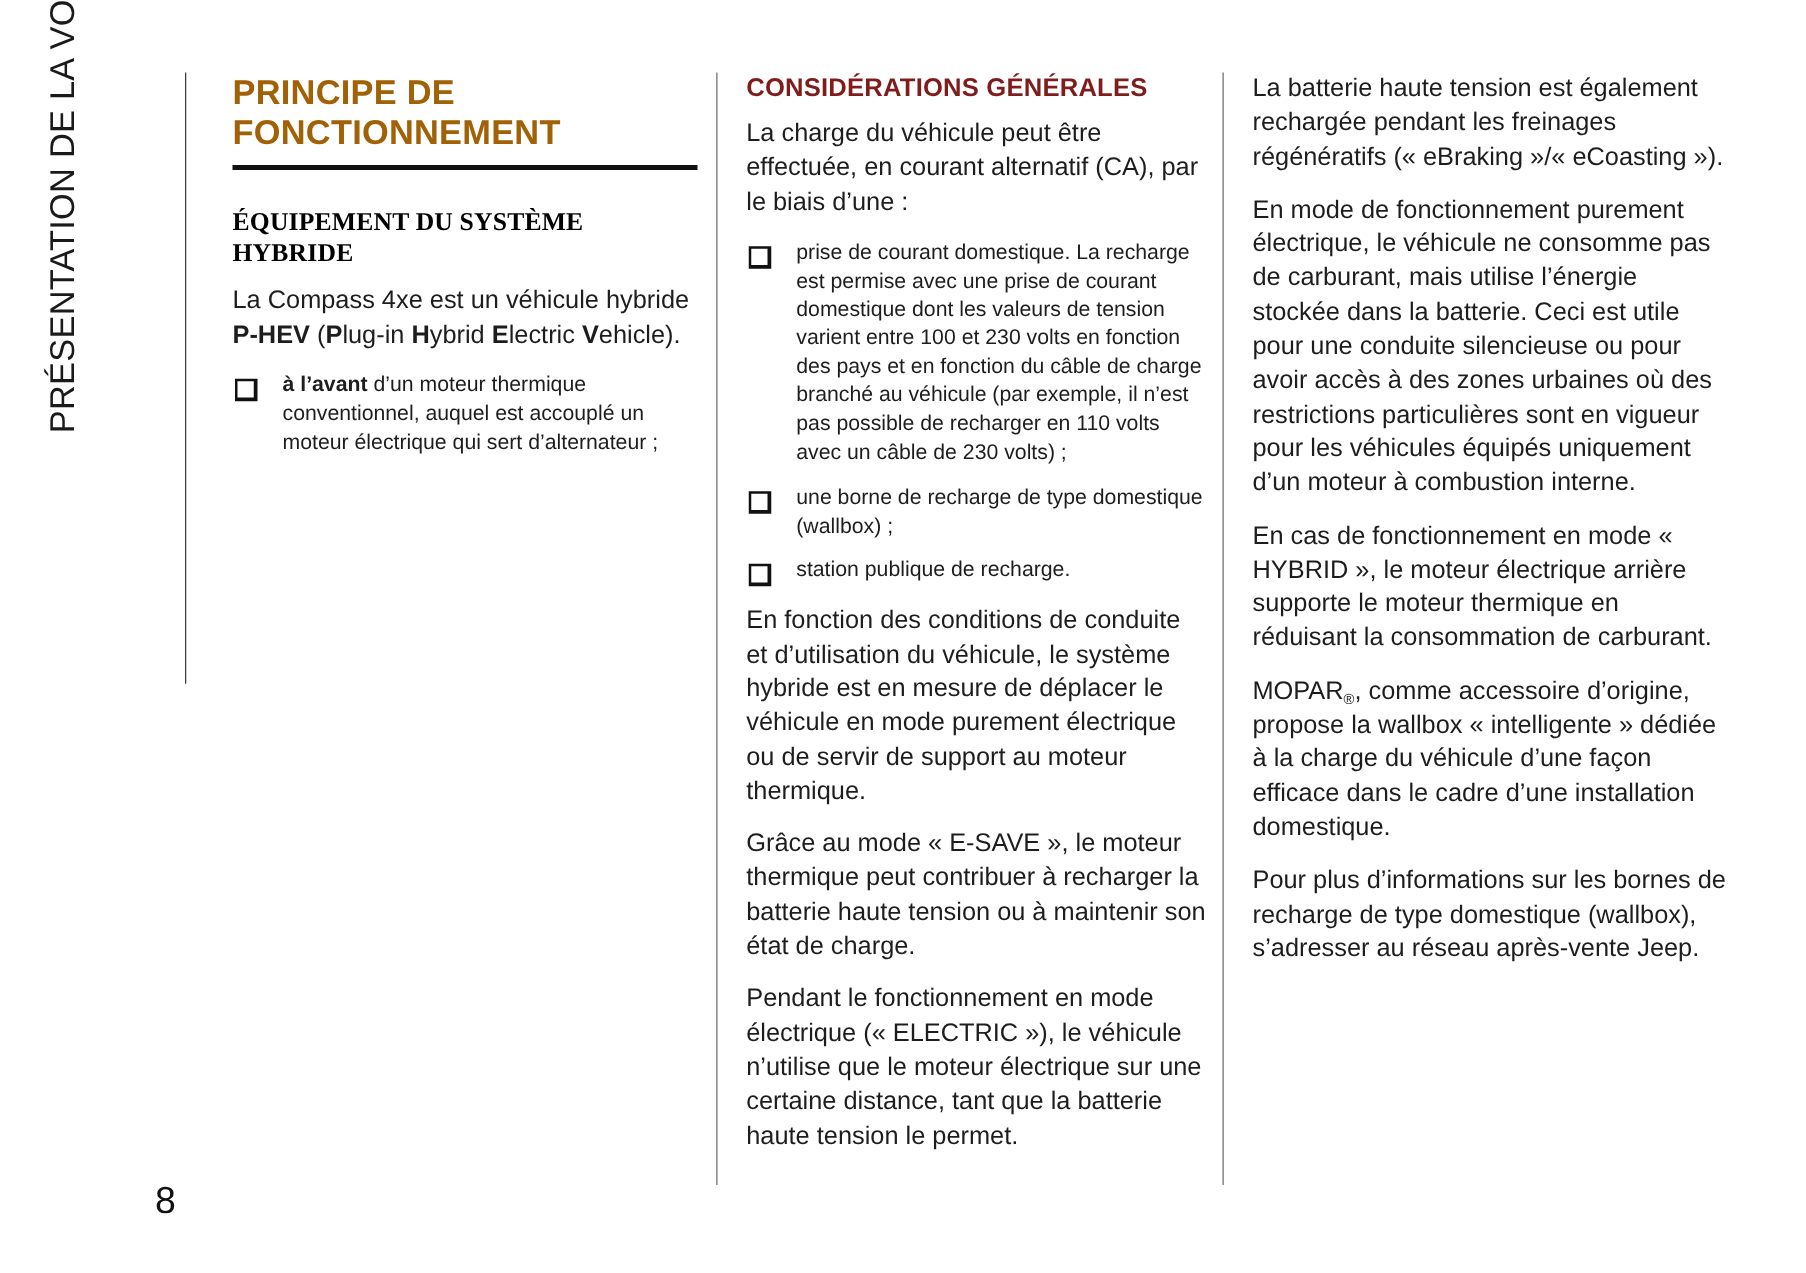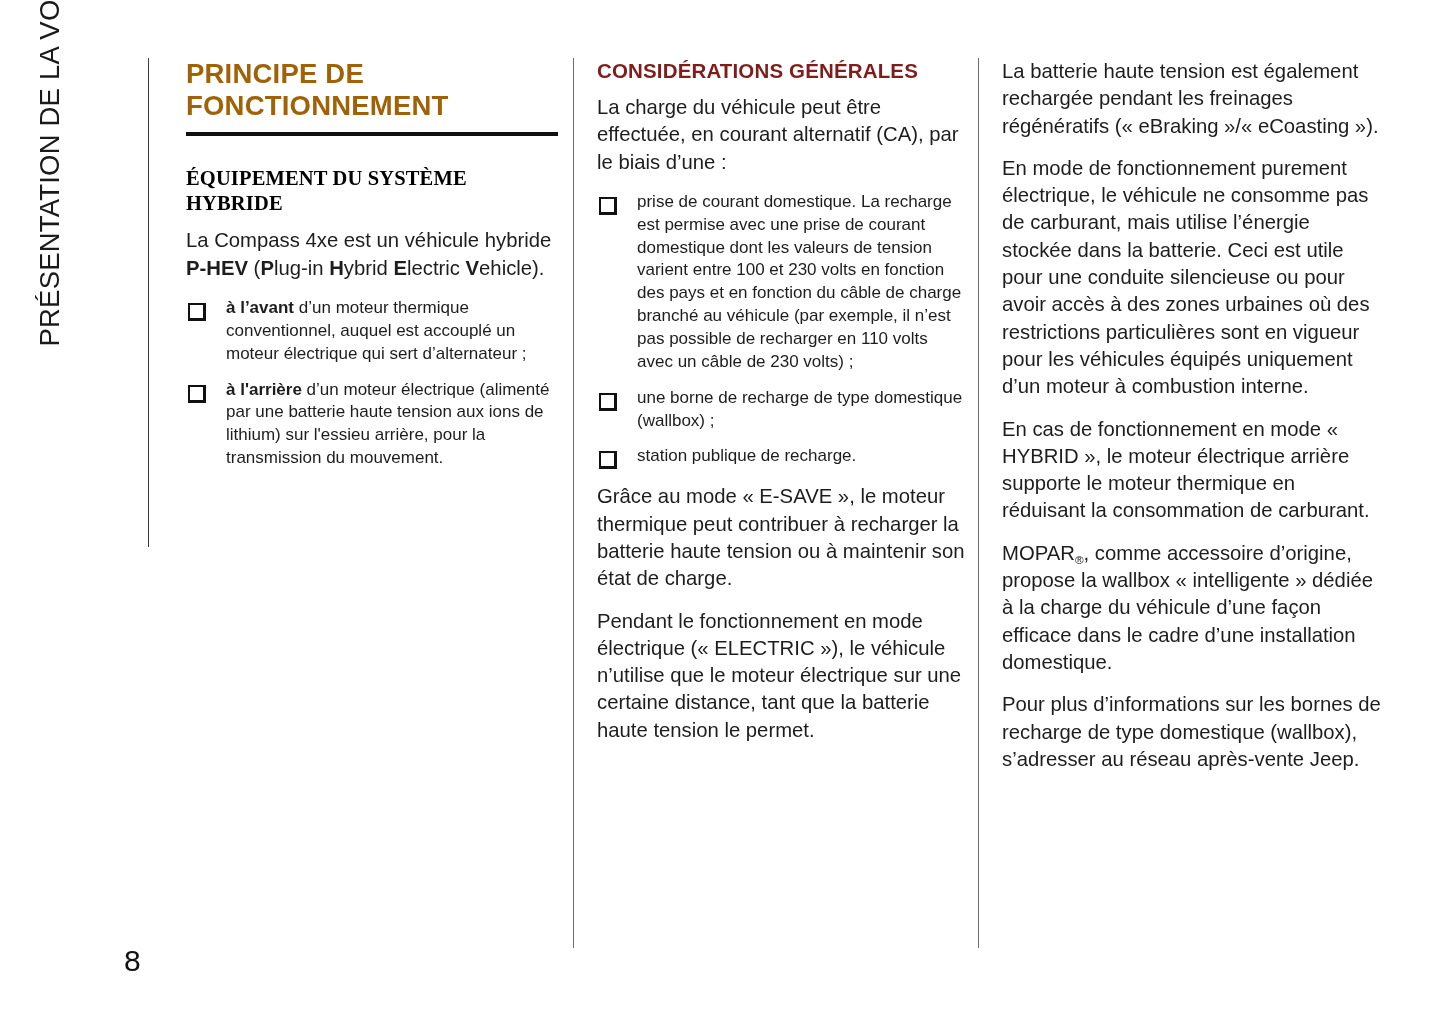--- a/index.html
+++ b/index.html
@@ -187,24 +187,20 @@
     <p class="body">
       <span>La Compass 4xe est un véhicule hybride </span><b>P-HEV</b><span> (</span><b>P</b><span>lug-in </span><b>H</b><span>ybrid </span><b>E</b><span>lectric </span><b>V</b><span>ehicle).</span>
     </p>
 
 
     <ul class="bullets">
       <li>
         <span class="sq"></span>
         <b>à l’avant</b><span> d’un moteur thermique conventionnel, auquel est accouplé un moteur électrique qui sert d’alternateur ;</span>
       </li>
-      <li>
-        <span class="sq"></span>
-        <b>à l'arrière</b><span> d’un moteur électrique (alimenté par une batterie haute tension aux ions de lithium) sur l'essieu arrière, pour la transmission du mouvement.</span>
-      </li>
     </ul>
 
   </div>
 
   <div class="col col-2">
 
     <h2 class="heading-plain">CONSIDÉRATIONS GÉNÉRALES</h2>
 
     <p class="body">La charge du véhicule peut être effectuée, en courant alternatif (CA), par le biais d’une :</p>
 
@@ -216,20 +212,21 @@
       <li>
         <span class="sq"></span>
         <span>une borne de recharge de type domestique (wallbox) ;</span>
       </li>
       <li>
         <span class="sq"></span>
         <span>station publique de recharge.</span>
       </li>
     </ul>
 
+    <p class="body">En fonction des conditions de conduite et d’utilisation du véhicule, le système hybride est en mesure de déplacer le véhicule en mode purement électrique ou de servir de support au moteur thermique.</p>
 
     <p class="body">Grâce au mode « E-SAVE », le moteur thermique peut contribuer à recharger la batterie haute tension ou à maintenir son état de charge.</p>
 
     <p class="body">Pendant le fonctionnement en mode électrique (« ELECTRIC »), le véhicule n’utilise que le moteur électrique sur une certaine distance, tant que la batterie haute tension le permet.</p>
 
   </div>
 
   <div class="col col-3">
 
     <p class="body">La batterie haute tension est également rechargée pendant les freinages régénératifs (« eBraking »/« eCoasting »).</p>

